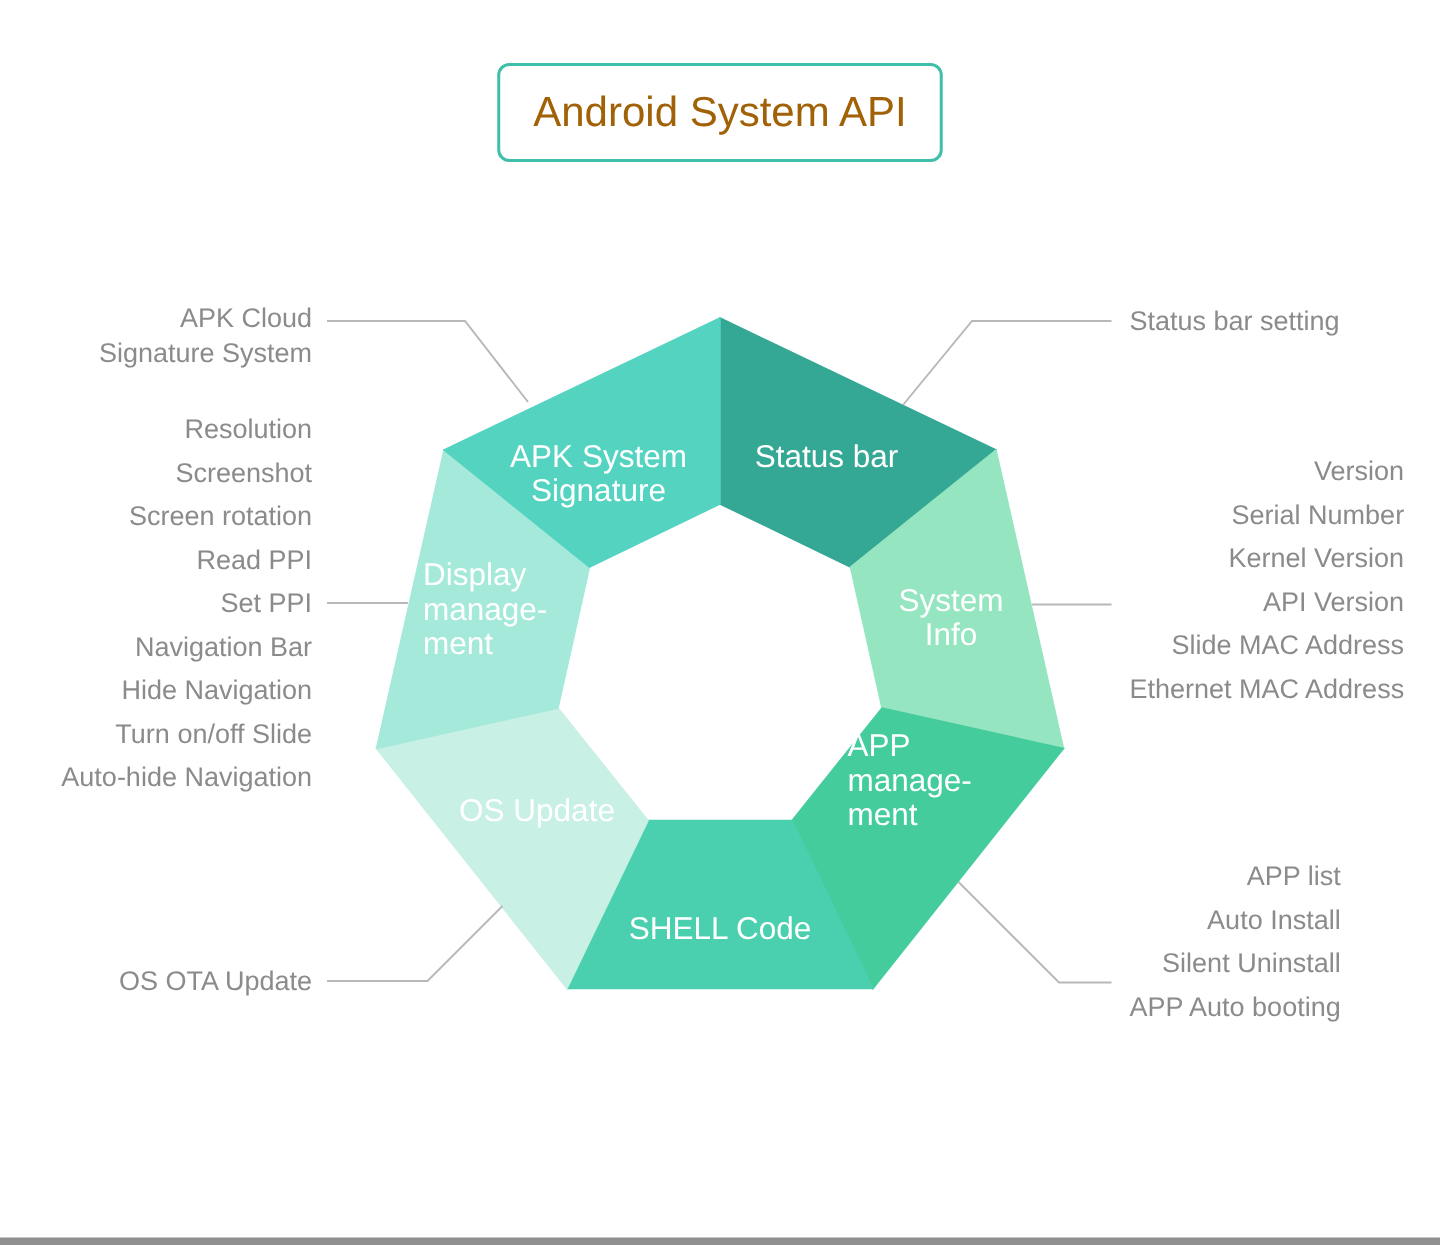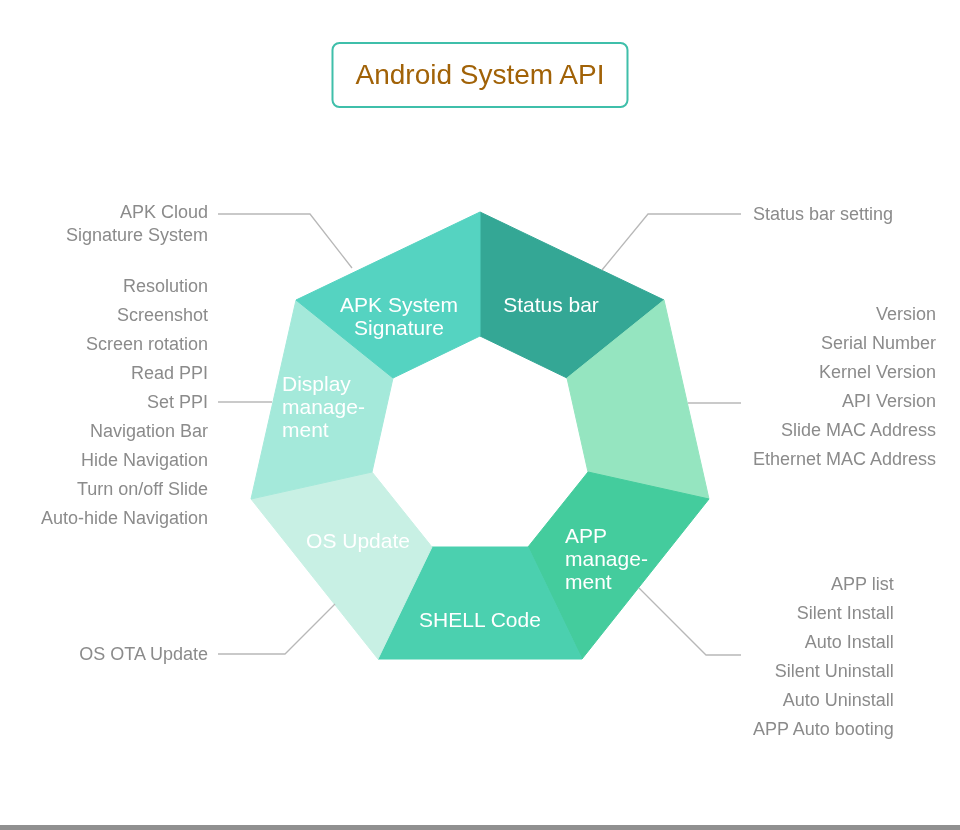--- a/index.html
+++ b/index.html
@@ -60,21 +60,25 @@
     <polyline points="741,214 648,214 602,270"></polyline>
     <polyline points="218,402 272,402"></polyline>
     <polyline points="218,654 285,654 335,604"></polyline>
     <polyline points="688,403 741,403"></polyline>
     <polyline points="639,588 706,655 741,655"></polyline>
   </svg>
 
   <div class="seg-label center" style="left:551px;top:293px;">
     <span>Status bar</span>
   </div>
-  <div class="seg-label" style="left:565px;top:524px;">
+  <div class="seg-label center" style="left:634px;top:389px;">
+    <span>System</span>
+    <span>Info</span>
+  </div>
+  <div class="seg-label" style="left:565px;top:486px;">
     <span>APP</span>
     <span>manage-</span>
     <span>ment</span>
   </div>
   <div class="seg-label center" style="left:480px;top:608px;">
     <span>SHELL Code</span>
   </div>
   <div class="seg-label center" style="left:358px;top:529px;text-align:right;">
     <span>OS Update</span>
   </div>
@@ -117,21 +121,19 @@
     <div>Version</div>
     <div>Serial Number</div>
     <div>Kernel Version</div>
     <div>API Version</div>
     <div>Slide MAC Address</div>
     <div>Ethernet MAC Address</div>
   </div>
 
   <div class="callout" style="left:753px;top:570px;">
     <div>APP list</div>
-    <div>Silent Install</div>
     <div>Auto Install</div>
     <div>Silent Uninstall</div>
-    <div>Auto Uninstall</div>
     <div>APP Auto booting</div>
   </div>
 
   <div class="footer-bar"></div>
 </div>
 
 </body></html>

